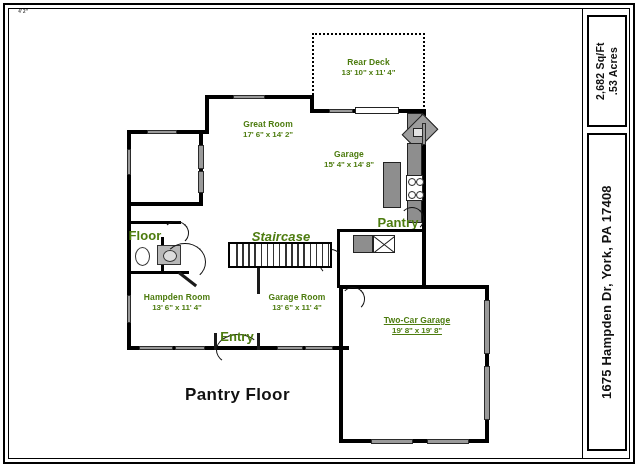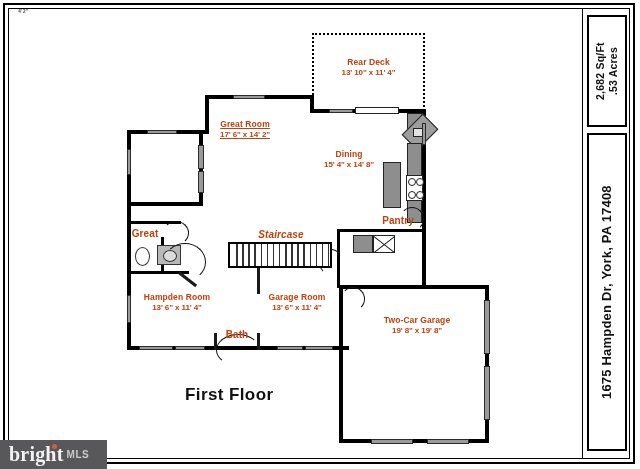--- a/index.html
+++ b/index.html
@@ -47,24 +47,24 @@
   .gray{position:absolute;background:#8e8e8e;border:1px solid #222;box-sizing:border-box;}
   .gray-lt{position:absolute;background:#b8b8b8;border:1px solid #333;box-sizing:border-box;}
   .white-box{position:absolute;background:#fff;border:1px solid #222;box-sizing:border-box;}
 
   
   .arc{position:absolute;border:1.6px solid #111;border-radius:50%;
        background:transparent;}
 
   
   .lbl{position:absolute;text-align:center;white-space:nowrap;
-       font-weight:bold;color:#c2410c;line-height:1.28;}
+       font-weight:bold;color:#4d7c0f;line-height:1.28;}
   .lbl .nm{font-size:8.5px;letter-spacing:.1px;}
   .lbl .dim{font-size:8px;letter-spacing:-.1px;}
-  .lbl-sm .nm{font-size:10px;}
+  .lbl-sm .nm{font-size:13px;}
   .lbl-sm .dim{font-size:7.2px;}
   .lbl-tiny{font-size:4.6px;font-weight:bold;color:#444;}
   .title{position:absolute;font-size:17px;font-weight:bold;letter-spacing:.4px;}
 
   
   .stair-box{position:absolute;border:2px solid #000;background:#fff;
       box-sizing:border-box;overflow:hidden;}
   .tread{position:absolute;top:0;bottom:0;width:1.5px;background:#333;}
 
   
@@ -138,43 +138,43 @@
     <div class="w" style="left:190px;top:121px;width:4px;height:76px;"></div>
     <div class="w" style="left:118px;top:193px;width:76px;height:4px;"></div>
 
     <div class="win-v" style="left:189px;top:136px;width:6px;height:24px;background:#9a9a9a;"></div>
     <div class="win-v" style="left:189px;top:162px;width:6px;height:22px;background:#9a9a9a;"></div>
 
     <div class="w" style="left:118px;top:212px;width:54px;height:3px;"></div>
     <div class="w" style="left:152px;top:228px;width:3px;height:36px;"></div>
     <div class="w" style="left:118px;top:262px;width:62px;height:3px;"></div>
     <div class="lbl lbl-sm" style="left:112px;top:219px;width:48px;">
-      <div class="nm">Great</div>
+      <div class="nm">Floor</div>
     </div>
 
     <div class="arc" style="left:154px;top:212px;width:24px;height:22px;
          border-color:#111 #111 transparent transparent;"></div>
 
     <div class="oval" style="left:126px;top:238px;width:13px;height:17px;"></div>
 
     <div class="gray-lt" style="left:148px;top:236px;width:24px;height:20px;"></div>
     <div class="oval" style="left:154px;top:241px;width:12px;height:10px;background:#dcdcdc;"></div>
 
     <div class="arc" style="left:155px;top:234px;width:40px;height:36px;
          border-color:#111 #111 transparent transparent;"></div>
     <div class="wt" style="left:170px;top:262px;width:22px;height:2.5px;
          transform:rotate(38deg);transform-origin:left center;"></div>
 
-    <div class="lbl" style="left:181px;top:110px;width:110px;text-decoration:underline;">
+    <div class="lbl" style="left:204px;top:110px;width:110px;">
       <div class="nm">Great Room</div>
       <div class="dim">17' 6" x 14' 2"</div>
     </div>
 
     <div class="lbl" style="left:290px;top:140px;width:100px;">
-      <div class="nm">Dining</div>
+      <div class="nm">Garage</div>
       <div class="dim">15' 4" x 14' 8"</div>
     </div>
 
     <div class="gray" style="left:398px;top:104px;width:15px;height:16px;"></div>
 
     <div class="diag" style="left:396px;top:112px;width:30px;height:22px;"></div>
     <div class="white-box" style="left:404px;top:119px;width:13px;height:9px;background:#e2e2e2;"></div>
 
     <div class="gray" style="left:398px;top:134px;width:15px;height:80px;"></div>
 
@@ -233,58 +233,51 @@
 
     <div class="lbl" style="left:116px;top:283px;width:104px;">
       <div class="nm">Hampden Room</div>
       <div class="dim">13' 6" x 11' 4"</div>
     </div>
     <div class="lbl" style="left:236px;top:283px;width:104px;">
       <div class="nm">Garage Room</div>
       <div class="dim">13' 6" x 11' 4"</div>
     </div>
     <div class="lbl lbl-sm" style="left:198px;top:320px;width:60px;">
-      <div class="nm">Bath</div>
+      <div class="nm">Entry</div>
     </div>
 
     <div class="w" style="left:330px;top:276px;width:4px;height:158px;"></div>
     <div class="w" style="left:330px;top:276px;width:150px;height:4px;"></div>
     <div class="w" style="left:476px;top:276px;width:4px;height:158px;"></div>
     <div class="w" style="left:330px;top:430px;width:150px;height:4px;"></div>
 
     <div class="win-v" style="left:475px;top:291px;width:6px;height:54px;"></div>
     <div class="win-v" style="left:475px;top:357px;width:6px;height:54px;"></div>
 
     <div class="win" style="left:362px;top:430px;width:42px;height:5px;"></div>
     <div class="win" style="left:418px;top:430px;width:42px;height:5px;"></div>
-    <div class="lbl" style="left:352px;top:306px;width:112px;">
+    <div class="lbl" style="left:352px;top:306px;width:112px;text-decoration:underline;">
       <div class="nm">Two-Car Garage</div>
       <div class="dim">19' 8" x 19' 8"</div>
     </div>
 
     <div class="arc" style="left:332px;top:278px;width:22px;height:22px;
          border-color:#111 #111 transparent transparent;"></div>
 
-    <div class="title" style="left:176px;top:376px;">First Floor</div>
+    <div class="title" style="left:176px;top:376px;">Pantry Floor</div>
 
   </div>
 
   <div class="sidebar">
     <div class="sb-cell sb-top">
       <div class="vtext">
         <span>2,682 Sq/Ft</span><br>
         <span>.53 Acres</span>
       </div>
     </div>
     <div class="sb-cell sb-bottom">
       <div class="vtext">1675 Hampden Dr, York, PA 17408</div>
     </div>
   </div>
 
-  <div class="wm">
-    <span class="wm-bright">
-      <span>bright</span>
-      <span class="wm-dot"></span>
-    </span>
-    <span class="wm-mls">MLS</span>
-  </div>
 
 </div>
 
 </body></html>

